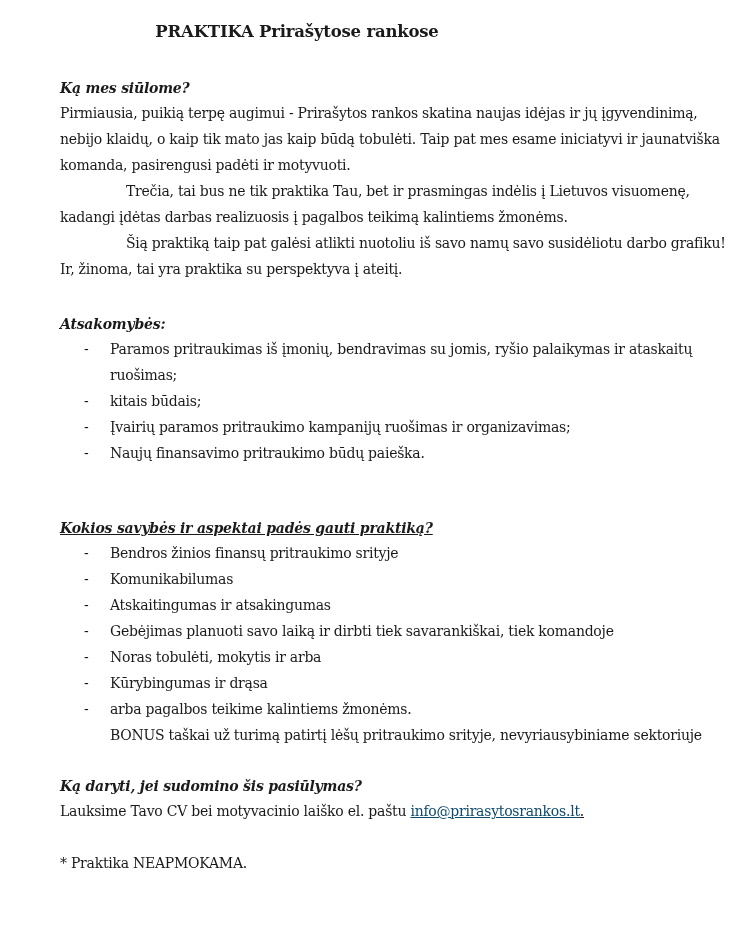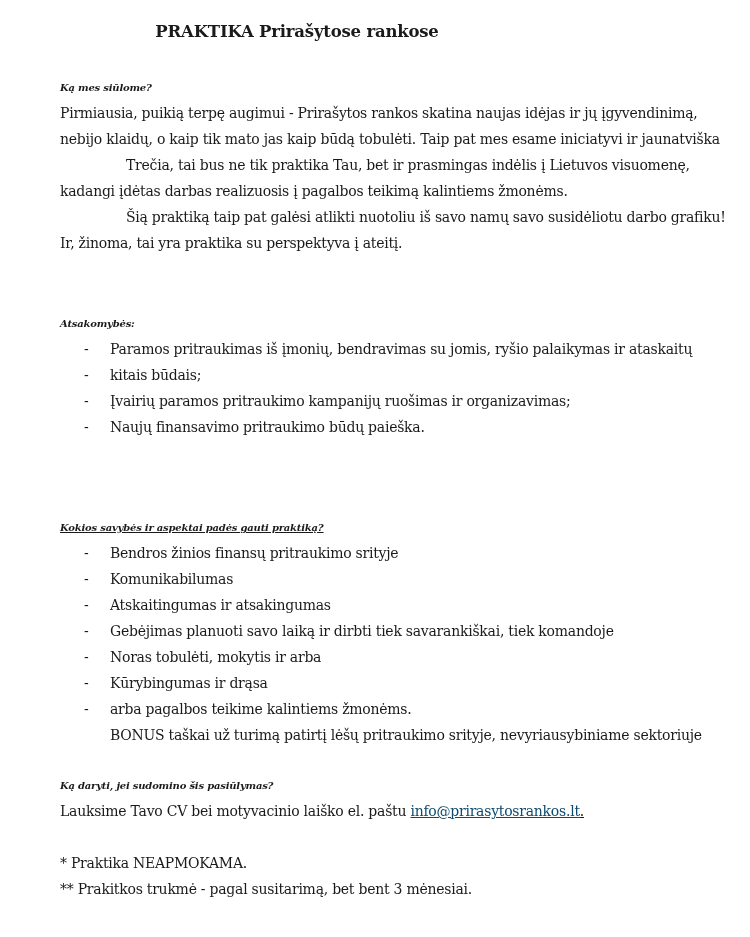--- a/index.html
+++ b/index.html
@@ -6,49 +6,51 @@
     body {
       width: 750px; height: 937px; position: relative; overflow: hidden;
       font-family: "DejaVu Serif", "Liberation Serif", serif;
       color: #1a1a1a;
     }
     .title {
       position: absolute; left: 0; top: 22px; width: 594px; text-align: center;
       font-weight: bold; font-size: 16.5px; letter-spacing: -0.2px;
     }
     .text { font-size: 14px; line-height: 26px; letter-spacing: -0.25px; white-space: nowrap; }
-    .heading { font-weight: bold; font-style: italic; font-size: 10px; letter-spacing: -0.2px; white-space: nowrap; }
+    .heading { font-weight: bold; font-style: italic; font-size: 14px; letter-spacing: -0.2px; white-space: nowrap; }
     .indent { padding-left: 66px; }
     .block { position: absolute; left: 60px; }
     ul.dash { list-style: none; margin: 0; padding: 0; }
     ul.dash li { position: relative; padding-left: 50px; font-size: 14px; line-height: 26px; letter-spacing: -0.25px; white-space: nowrap; }
     ul.dash li .dash { position: absolute; left: 24px; top: 0; }
     a.email { color: #0c4a6e; text-decoration: underline; }
   </style>
 </head>
 <body>
 
 <div class="title">PRAKTIKA Prirašytose rankose</div>
 
 <div class="block" style="top:76px;">
   <div class="heading" style="line-height:24px;">Ką mes siūlome?</div>
   <div class="text">Pirmiausia, puikią terpę augimui - Prirašytos rankos skatina naujas idėjas ir jų įgyvendinimą,</div>
   <div class="text">nebijo klaidų, o kaip tik mato jas kaip būdą tobulėti. Taip pat mes esame iniciatyvi ir jaunatviška</div>
+  <div class="text">komanda, pasirengusi padėti ir motyvuoti.</div>
   <div class="text indent">Trečia, tai bus ne tik praktika Tau, bet ir prasmingas indėlis į Lietuvos visuomenę,</div>
   <div class="text">kadangi įdėtas darbas realizuosis į pagalbos teikimą kalintiems žmonėms.</div>
   <div class="text indent">Šią praktiką taip pat galėsi atlikti nuotoliu iš savo namų savo susidėliotu darbo grafiku!</div>
   <div class="text">Ir, žinoma, tai yra praktika su perspektyva į ateitį.</div>
 </div>
 
 <div class="block" style="top:312px;">
   <div class="heading" style="line-height:24px;">Atsakomybės:</div>
   <ul class="dash">
     <li>
       <span class="dash">-</span>
       <div>Paramos pritraukimas iš įmonių, bendravimas su jomis, ryšio palaikymas ir ataskaitų</div>
+      <div>ruošimas;</div>
     </li>
     <li>
       <span class="dash">-</span>
       <div>kitais būdais;</div>
     </li>
     <li>
       <span class="dash">-</span>
       <div>Įvairių paramos pritraukimo kampanijų ruošimas ir organizavimas;</div>
     </li>
     <li>
@@ -95,14 +97,13 @@
 
 <div class="block" style="top:774px;">
   <div class="heading" style="line-height:24px;">Ką daryti, jei sudomino šis pasiūlymas?</div>
   <div class="text">
     <span>Lauksime Tavo CV bei motyvacinio laiško el. paštu </span><a class="email" href="#">info@prirasytosrankos.lt</a><span style="text-decoration:underline;">.</span>
   </div>
 </div>
 
 <div class="block" style="top:850px;">
   <div class="text">* Praktika NEAPMOKAMA.</div>
-  <div class="text">** Prakitkos trukmė - pagal susitarimą, bet bent 3 mėnesiai.</div>
 </div>
 
 </body></html>

